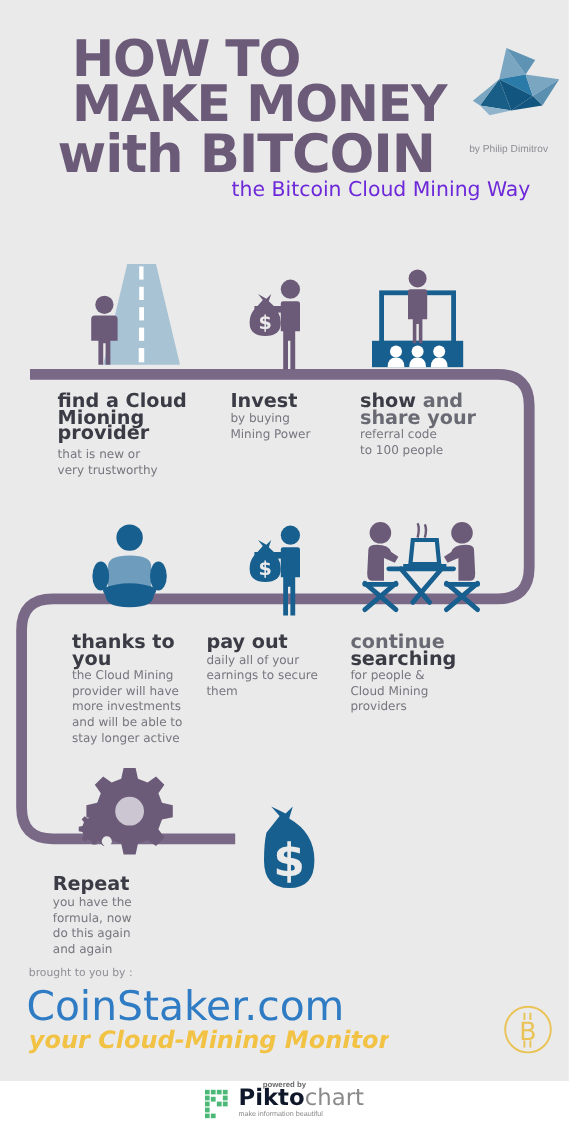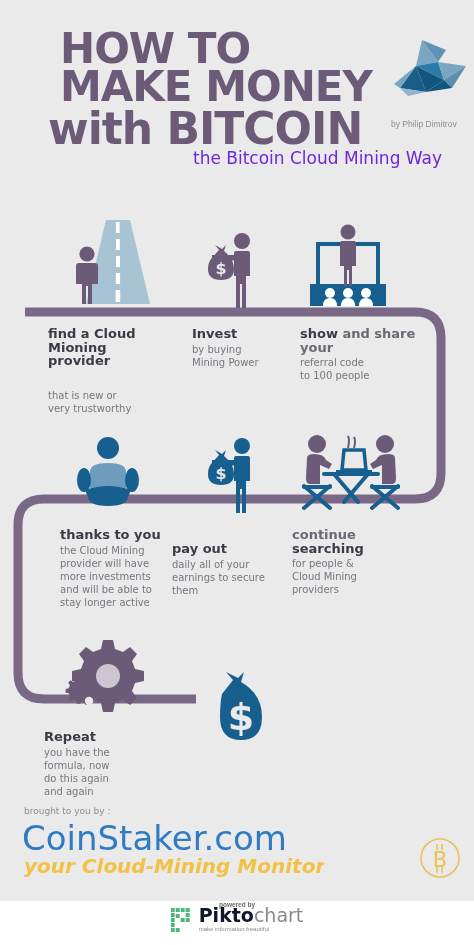--- a/index.html
+++ b/index.html
@@ -45,27 +45,27 @@
 
   
   #flow { position:absolute; left:0; top:195px; width:474px; height:560px; }
 
   
   .icon-box { position:absolute; }
 
   
   .block { position:absolute; }
   .block .head {
-    font-size:13px; color:#3b3b46; font-weight:bold;
+    font-size:16px; color:#3b3b46; font-weight:bold;
     line-height:13.5px; font-family:"DejaVu Sans", sans-serif;
   }
   .block .head .norm { font-weight:bold; color:#6a6a74; }
   .block .body {
     font-size:10px; color:#76767f; line-height:13px;
-    margin-top:21px; font-family:"DejaVu Sans", sans-serif;
+    margin-top:5px; font-family:"DejaVu Sans", sans-serif;
   }
   .block .body.tight { margin-top:2px; }
 
   
   #brought {
     position:absolute; left:24px; top:806px;
     font-size:9px; color:#8d8d95;
     font-family:"DejaVu Sans", sans-serif;
   }
   #coinstaker {
@@ -252,21 +252,21 @@
     <div class="head"><span style="font-weight: bold;">thanks to you</span></div>
     <div class="body tight">
         <span style="display: block;">the Cloud Mining</span>
         <span style="display: block;">provider will have</span>
         <span style="display: block;">more investments</span>
         <span style="display: block;">and will be able to</span>
         <span style="display: block;">stay longer active</span>
       </div>
   </div>
 
-  <div class="block" style="left:172px; top:528px; width:120px;margin-top:14px;">
+  <div class="block" style="left:172px; top:528px; width:120px;">
     <div class="head"><span style="font-weight: bold;">pay out</span></div>
     <div class="body tight">
         <span style="display: block;">daily all of your</span>
         <span style="display: block;">earnings to secure</span>
         <span style="display: block;">them</span>
       </div>
   </div>
 
   <div class="block" style="left:292px; top:528px; width:130px;">
     <div class="head"><span class="norm">continue </span><span style="font-weight: bold;">searching</span></div>

